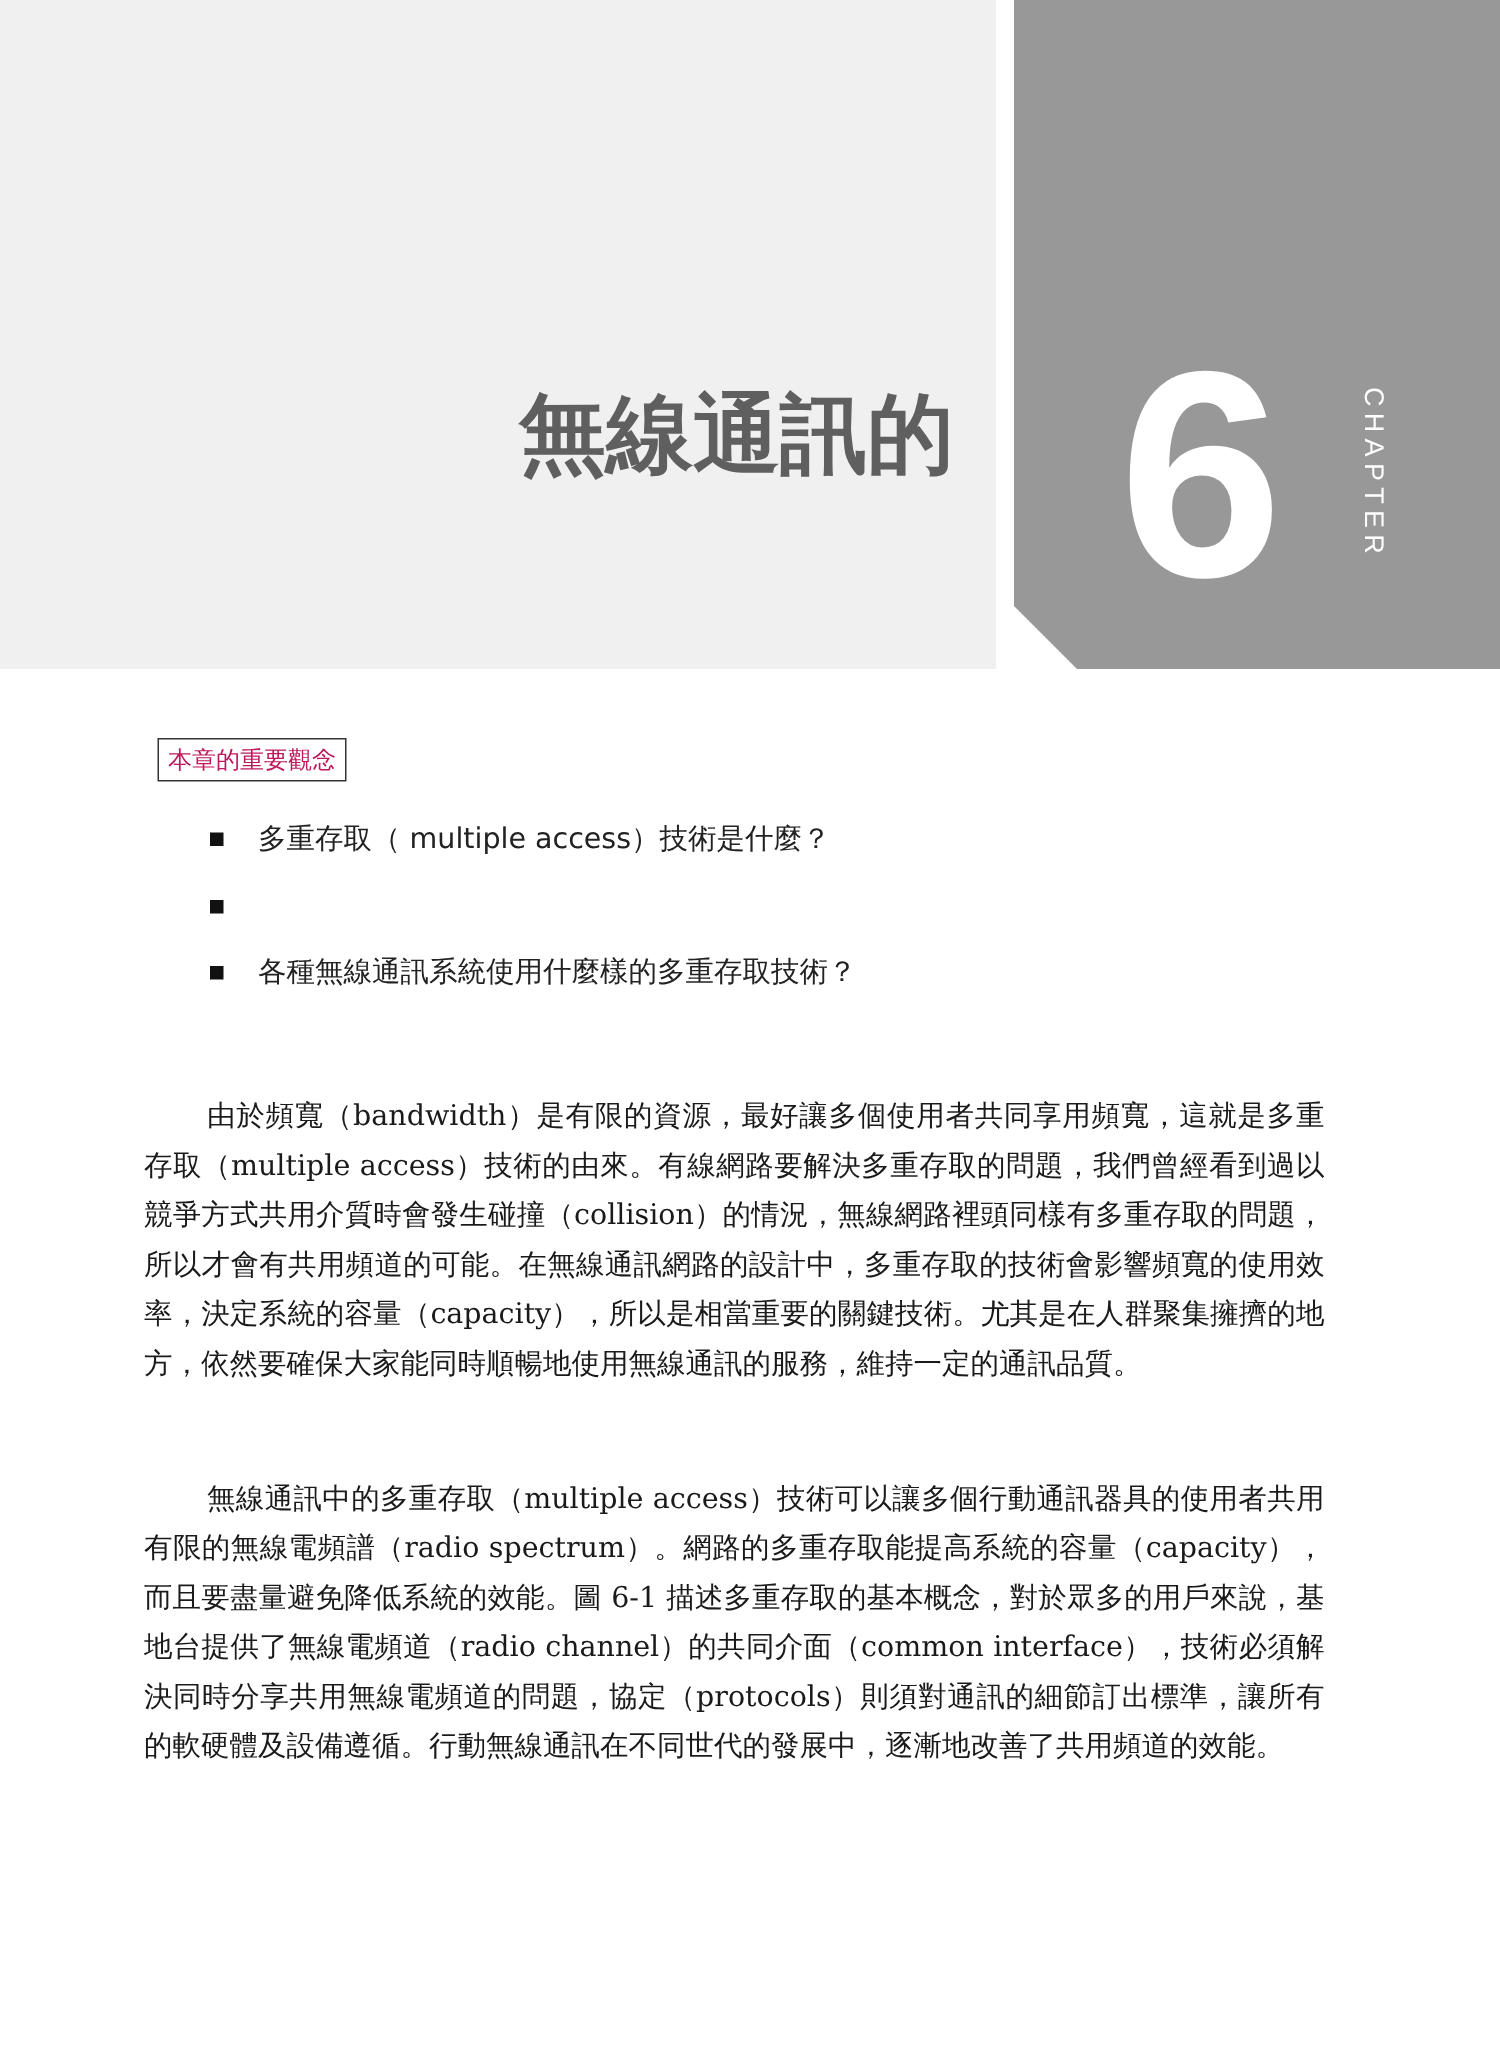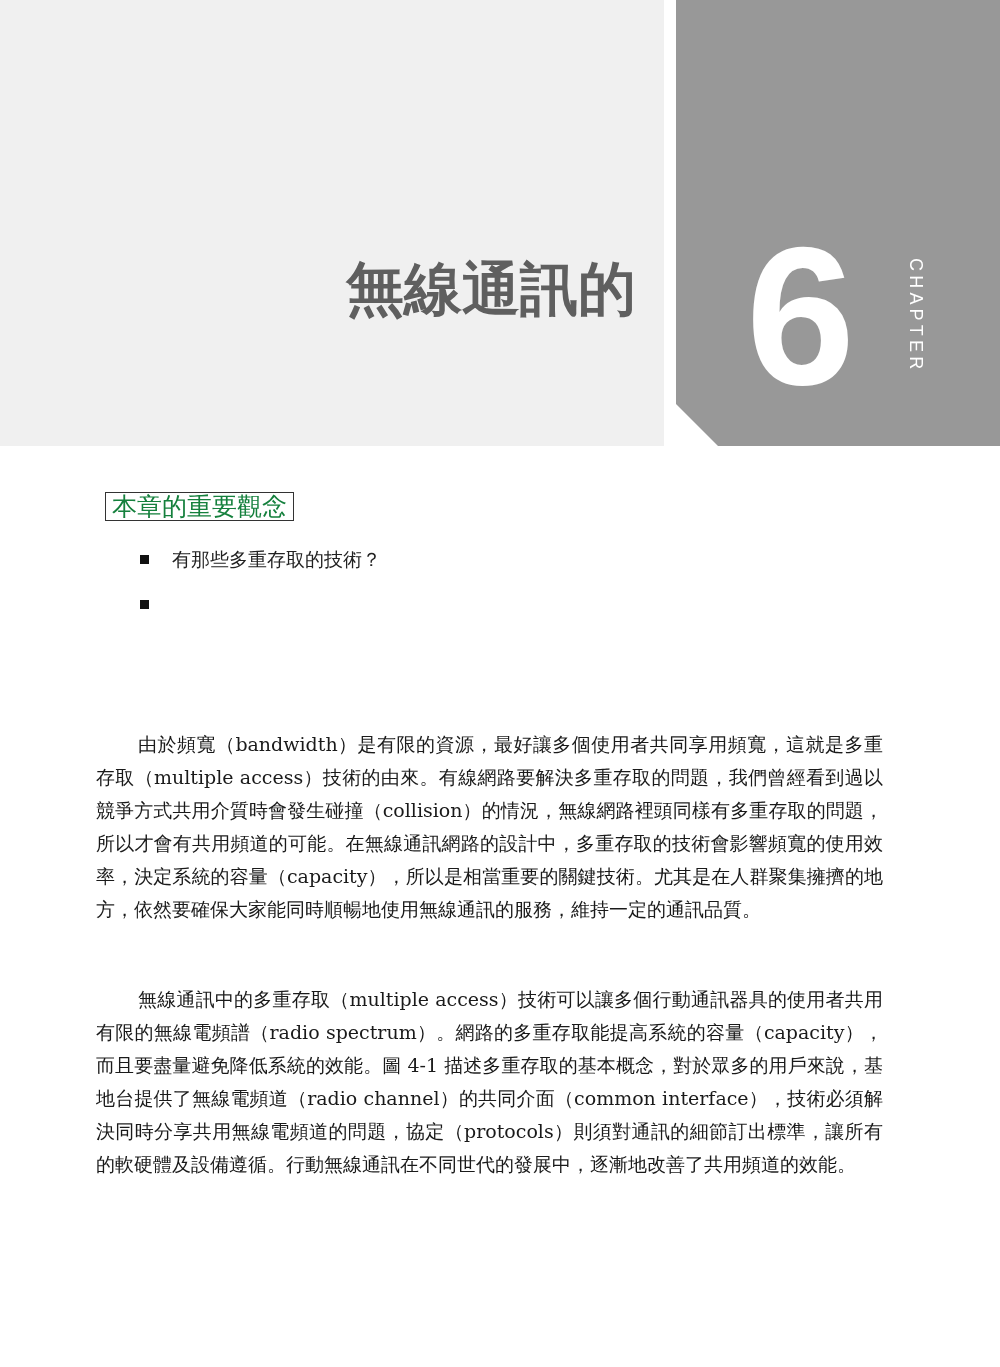--- a/index.html
+++ b/index.html
@@ -75,23 +75,23 @@
       line-height: 18px;
     }
     .concepts-box {
       position: absolute;
       left: 105px;
       top: 492px;
       height: 27px;
       padding: 0 6px;
       border: 1.5px solid #333;
       font-family: "DejaVu Sans", "Liberation Sans", sans-serif;
-      font-size: 25px;
+      font-size: 16px;
       line-height: 27px;
-      color: #15803d;
+      color: #be185d;
       white-space: nowrap;
     }
     .concept-list {
       position: absolute;
       left: 140px;
       top: 545px;
       margin: 0;
       padding: 0;
       list-style: none;
     }
@@ -143,21 +143,25 @@
 
 <div class="chapter-label">
   <span>CHAPTER</span>
 </div>
 
 <div class="concepts-box">本章的重要觀念</div>
 
 <ul class="concept-list">
   <li class="concept-item">
     <span class="bullet"></span>
-    <span>有那些多重存取的技術？</span>
+    <span>多重存取（ multiple access）技術是什麼？</span>
   </li>
   <li class="concept-item">
     <span class="bullet"></span>
   </li>
+  <li class="concept-item">
+    <span class="bullet"></span>
+    <span>各種無線通訊系統使用什麼樣的多重存取技術？</span>
+  </li>
 </ul>
 
 <p class="body-text p1">由於頻寬（bandwidth）是有限的資源，最好讓多個使用者共同享用頻寬，這就是多重存取（multiple access）技術的由來。有線網路要解決多重存取的問題，我們曾經看到過以競爭方式共用介質時會發生碰撞（collision）的情況，無線網路裡頭同樣有多重存取的問題，所以才會有共用頻道的可能。在無線通訊網路的設計中，多重存取的技術會影響頻寬的使用效率，決定系統的容量（capacity），所以是相當重要的關鍵技術。尤其是在人群聚集擁擠的地方，依然要確保大家能同時順暢地使用無線通訊的服務，維持一定的通訊品質。</p>
-<p class="body-text p2">無線通訊中的多重存取（multiple access）技術可以讓多個行動通訊器具的使用者共用有限的無線電頻譜（radio spectrum）。網路的多重存取能提高系統的容量（capacity），而且要盡量避免降低系統的效能。圖 4-1 描述多重存取的基本概念，對於眾多的用戶來說，基地台提供了無線電頻道（radio channel）的共同介面（common interface），技術必須解決同時分享共用無線電頻道的問題，協定（protocols）則須對通訊的細節訂出標準，讓所有的軟硬體及設備遵循。行動無線通訊在不同世代的發展中，逐漸地改善了共用頻道的效能。</p>
+<p class="body-text p2">無線通訊中的多重存取（multiple access）技術可以讓多個行動通訊器具的使用者共用有限的無線電頻譜（radio spectrum）。網路的多重存取能提高系統的容量（capacity），而且要盡量避免降低系統的效能。圖 6-1 描述多重存取的基本概念，對於眾多的用戶來說，基地台提供了無線電頻道（radio channel）的共同介面（common interface），技術必須解決同時分享共用無線電頻道的問題，協定（protocols）則須對通訊的細節訂出標準，讓所有的軟硬體及設備遵循。行動無線通訊在不同世代的發展中，逐漸地改善了共用頻道的效能。</p>
 
 </body></html>

